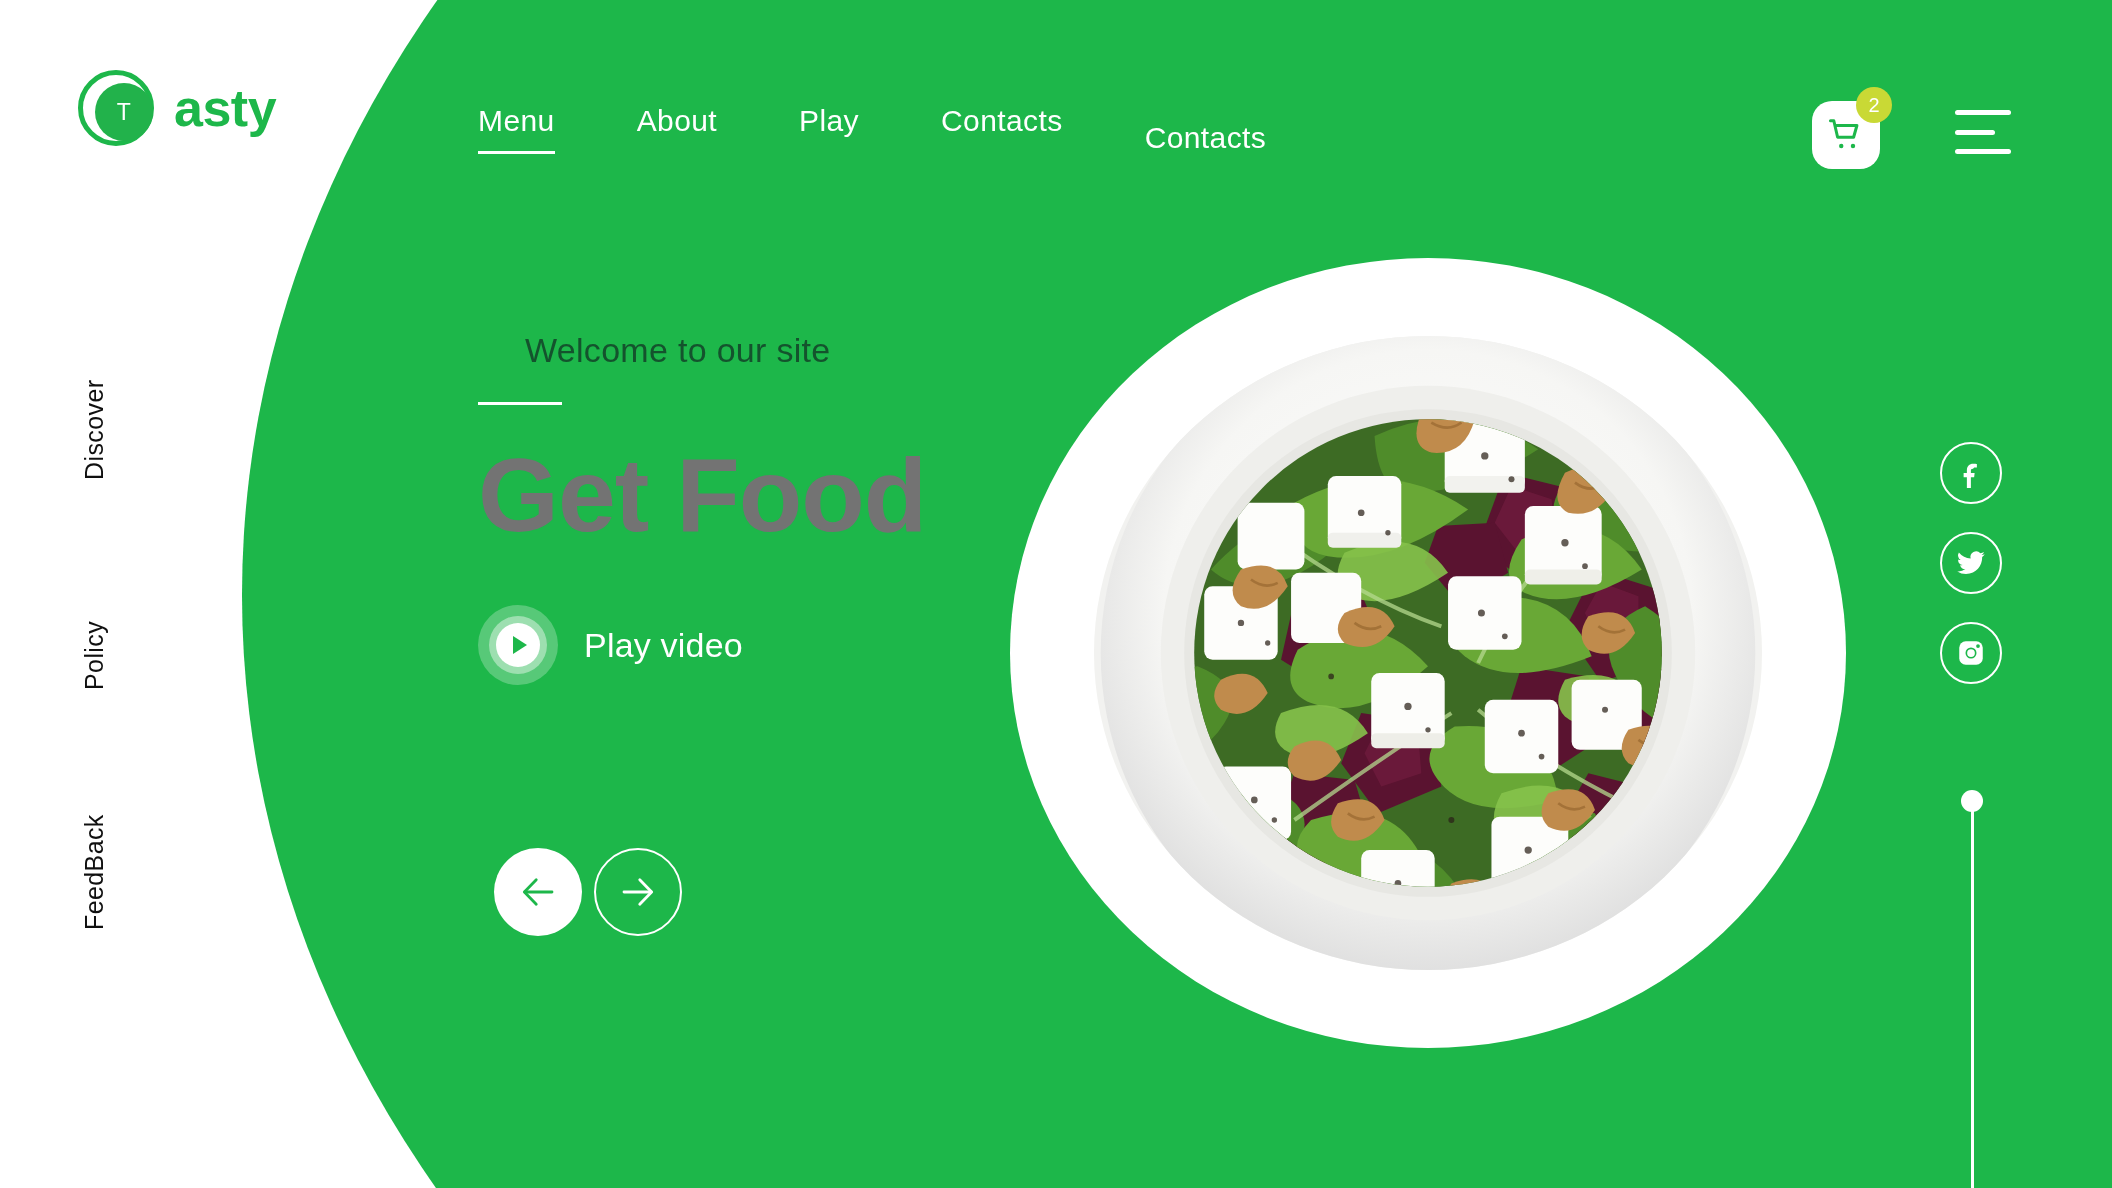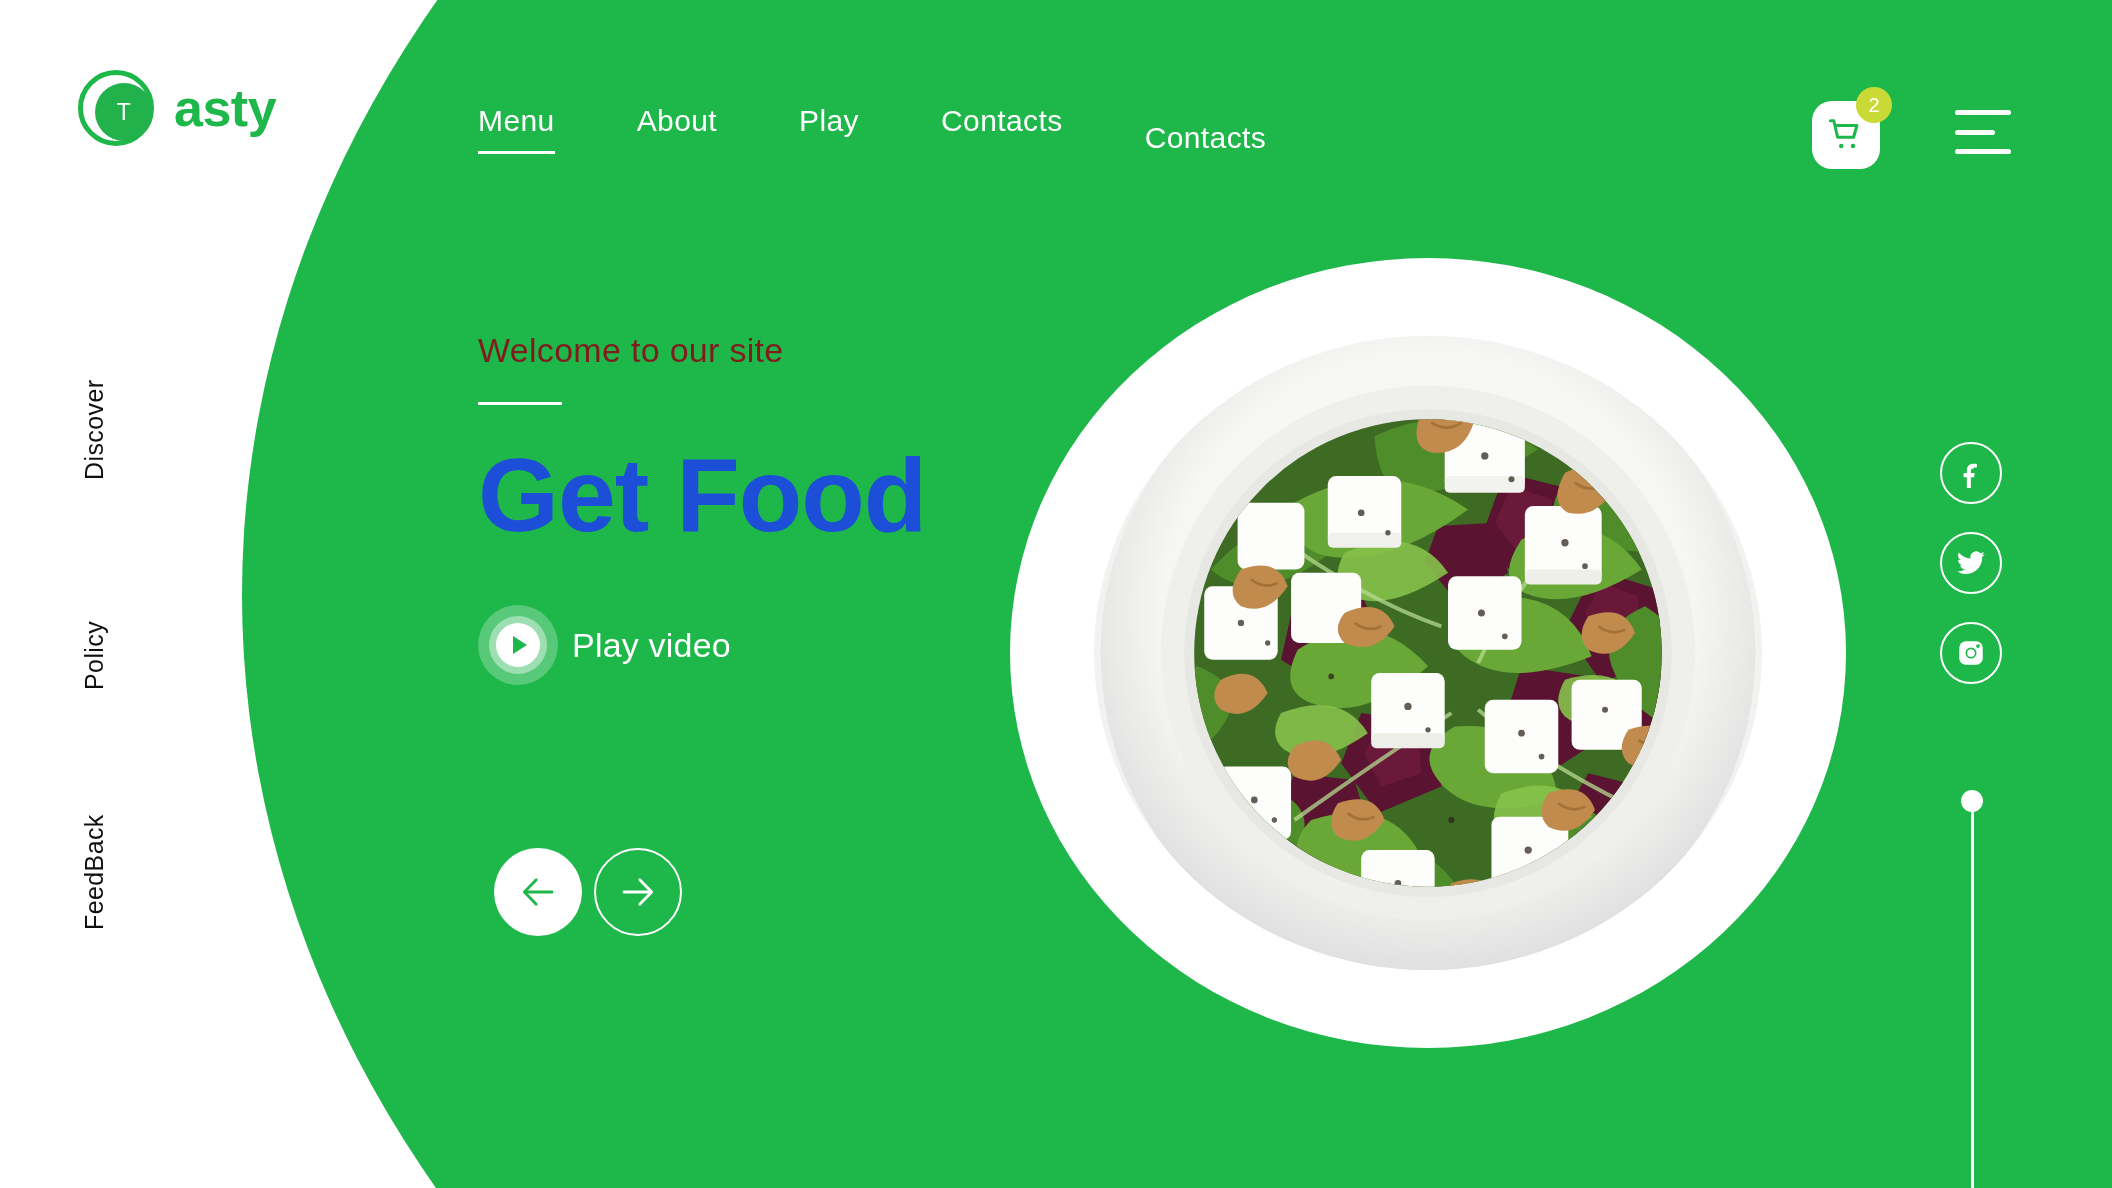--- a/index.html
+++ b/index.html
@@ -185,45 +185,46 @@
   .side-label.l3 { top:600px; }
 
   
   .hero {
     position:absolute;
     left:478px; top:330px;
     z-index:5;
     width:760px;
   }
   .hero-kicker {
-    color:#7f1d1d;
+    color:#14532d;
     font-size:34px;
     font-weight:400;
     letter-spacing:0.3px;
     line-height:1.2;
+    margin-left:47px;
   }
   .hero-rule {
     width:84px; height:3px;
     background:#ffffff;
     margin-top:31px;
   }
   .hero-title {
     margin-top:34px;
-    color:#1d4ed8;
+    color:#737373;
     font-size:104px;
     font-weight:700;
     line-height:1.08;
     letter-spacing:-1px;
   }
 
   
   .play-row {
     display:flex;
     align-items:center;
-    gap:14px;
+    gap:26px;
     margin-top:54px;
     cursor:pointer;
     width:max-content;
   }
   .play-btn {
     position:relative;
     width:80px; height:80px;
     border-radius:50%;
     background:rgba(255,255,255,0.26);
     display:flex;

